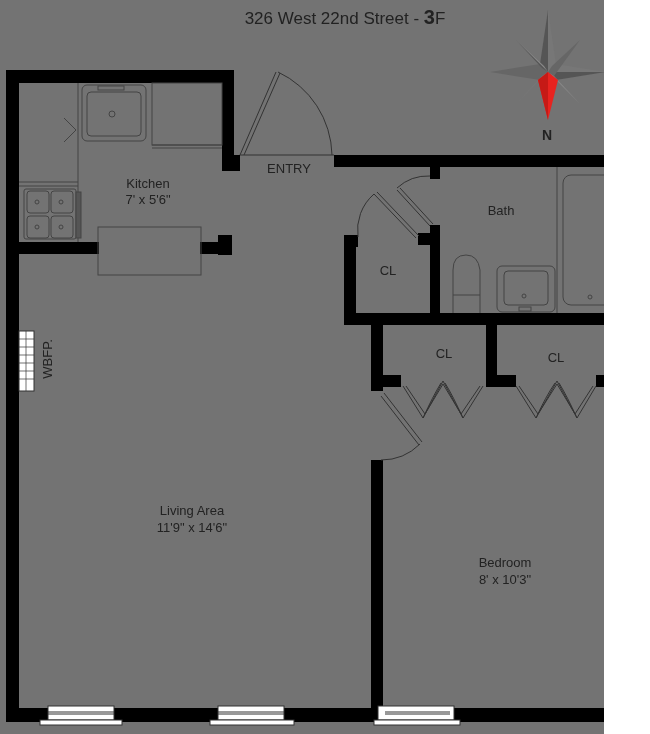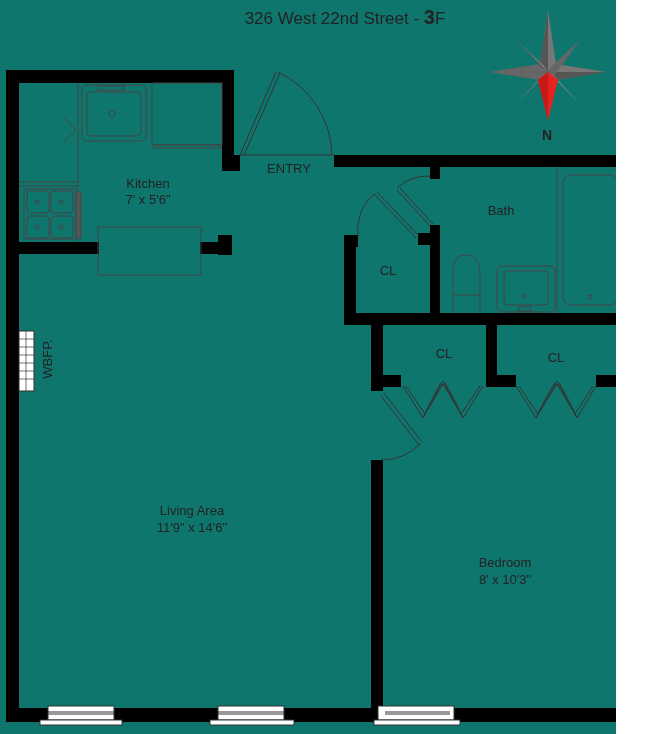--- a/index.html
+++ b/index.html
@@ -1,16 +1,16 @@
 <!DOCTYPE html>
 <html><head>
 <meta charset="utf-8">
 <style>
   html, body { margin: 0; padding: 0; background: #ffffff; }
-  #stage { position: relative; width: 604px; height: 734px; background: #0f766e; overflow: hidden; padding-left: 12px; }
+  #stage { position: relative; width: 604px; height: 734px; background: #737373; overflow: hidden; }
   svg { position: absolute; left: 0; top: 0; }
   .lbl { font-family: "Liberation Sans", sans-serif; fill: #222; }
 </style>
 </head>
 <body>
 
 <div id="stage">
 <svg width="650" height="734" viewBox="0 0 650 734">
 
   <text class="lbl" x="345" y="24" text-anchor="middle" font-size="17"><tspan>326 West 22nd Street - </tspan><tspan font-weight="bold" font-size="20">3</tspan><tspan>F</tspan></text>

